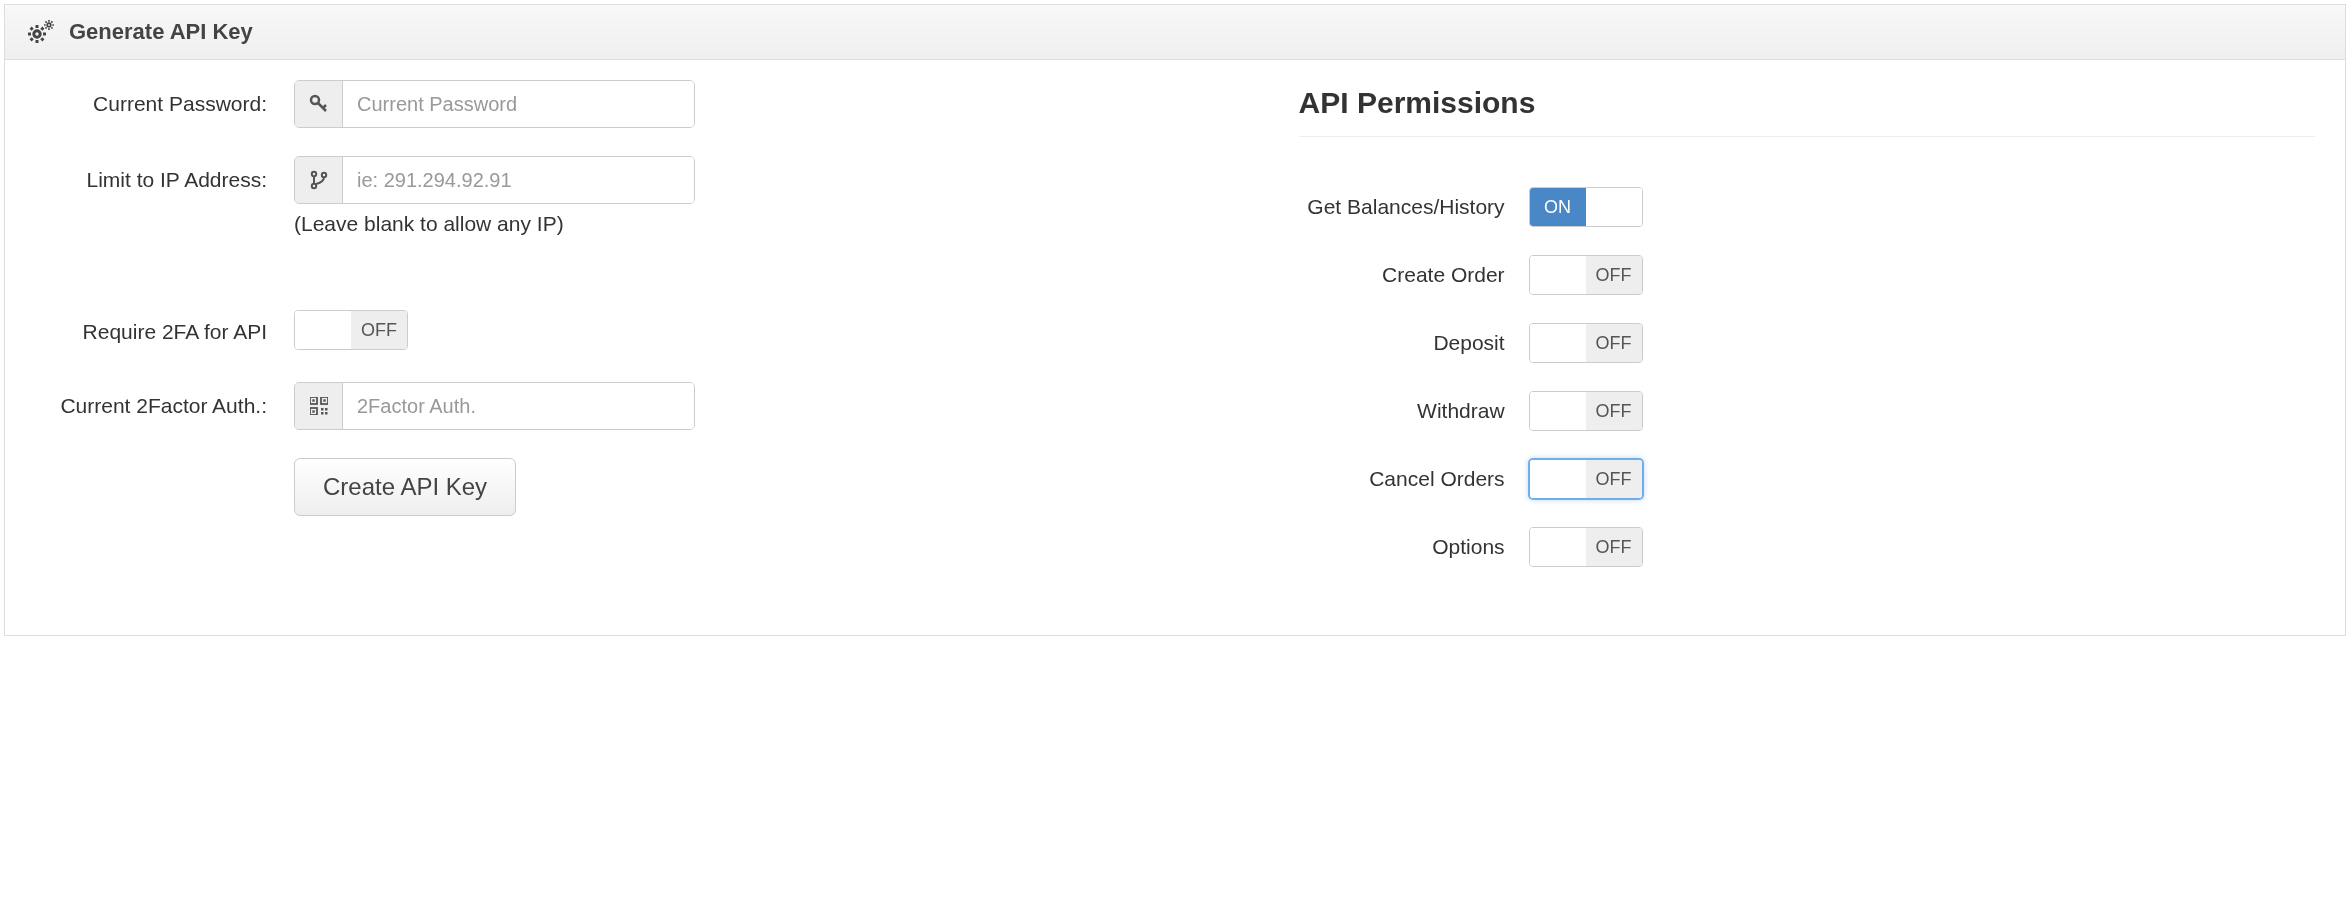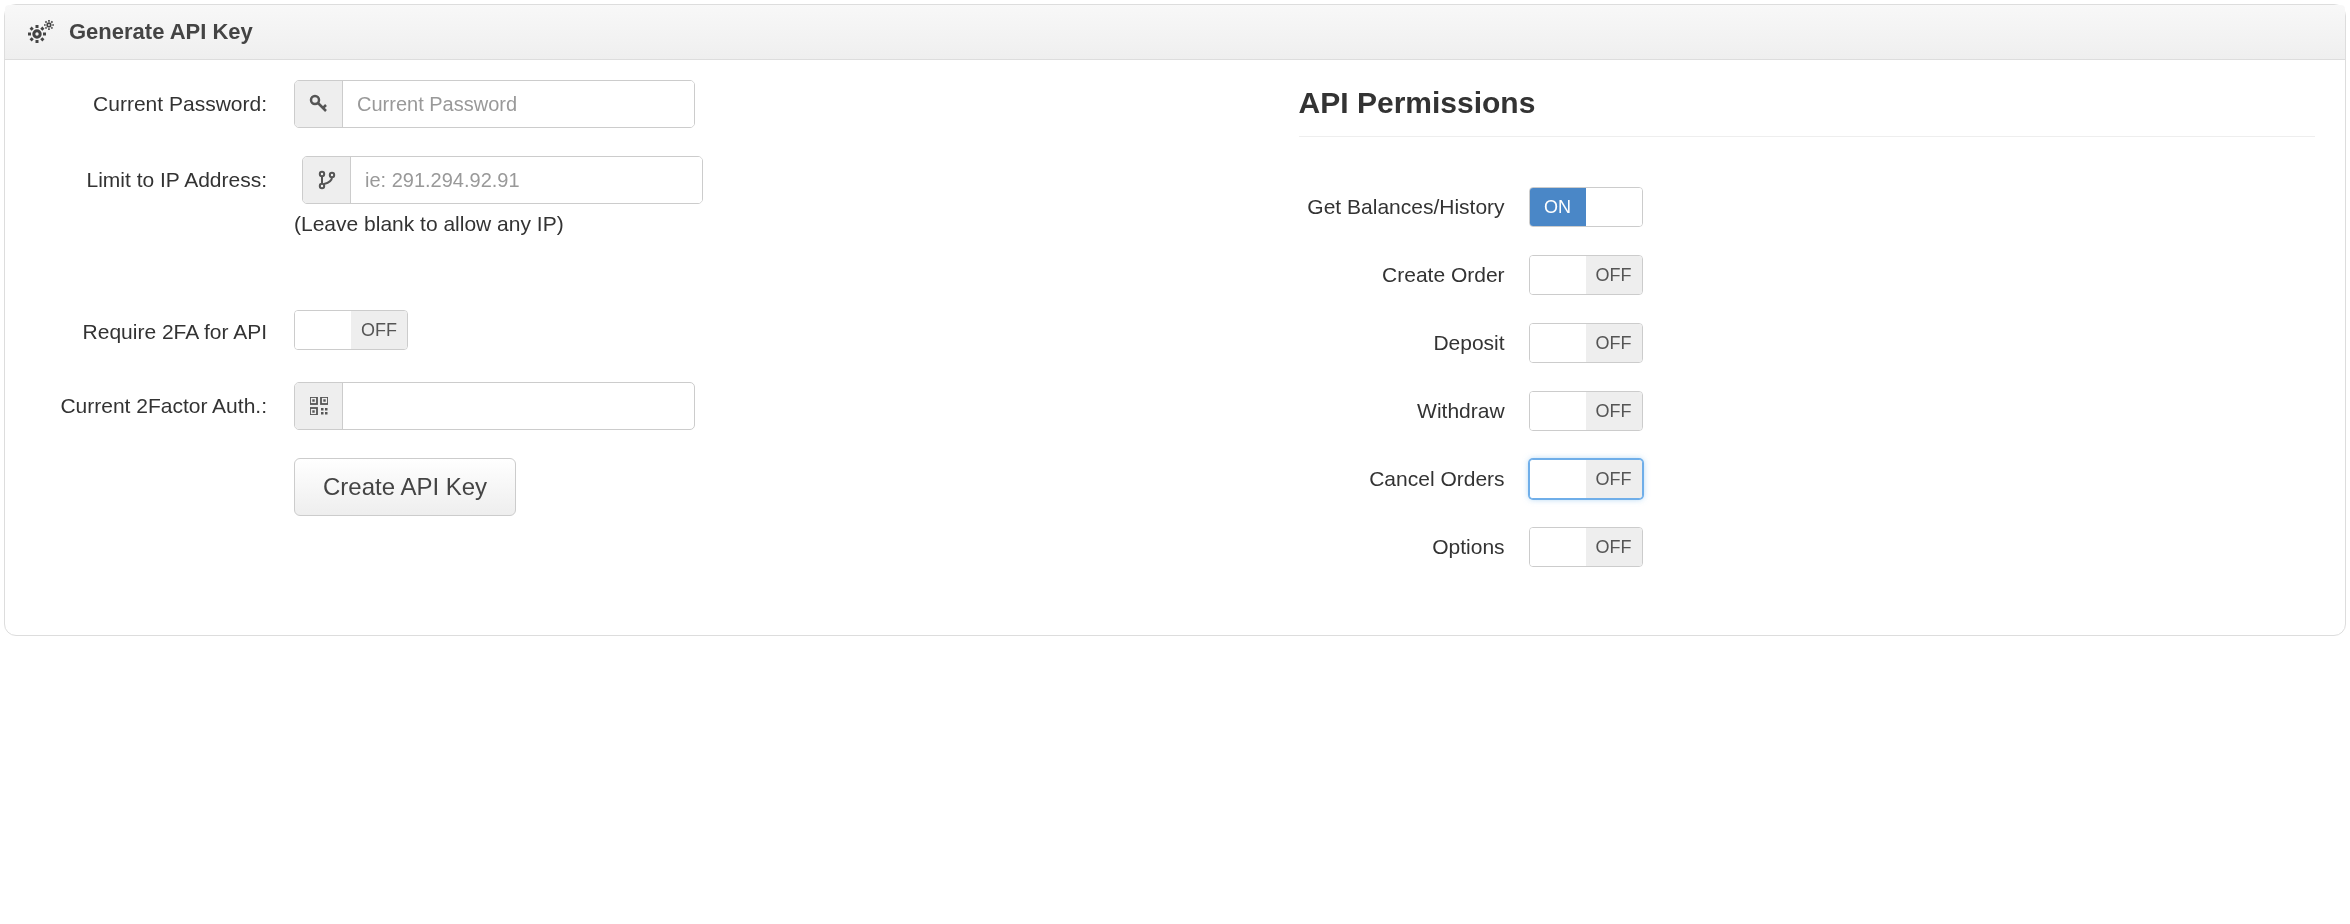--- a/index.html
+++ b/index.html
@@ -8,21 +8,21 @@
     padding: 0;
   }
   body {
     font-family: "Helvetica Neue", Helvetica, Arial, sans-serif;
     background: #fff;
     color: #333;
     font-size: 20px;
   }
   .panel {
     border: 1px solid #ddd;
-    border-radius: 12px;
+    border-radius: 0;
     margin: 4px;
     background: #fff;
   }
   .panel-header {
     background: linear-gradient(to bottom, #f8f8f8, #efefef);
     border-bottom: 1px solid #ddd;
     padding: 14px 22px;
     display: flex;
     align-items: center;
     gap: 14px;
@@ -45,21 +45,20 @@
     flex: 1;
     padding: 0 30px;
   }
   .form-row {
     display: flex;
     align-items: center;
     margin-bottom: 28px;
   }
   .form-row.tight {
     margin-bottom: 8px;
-    gap: 8px;
   }
   .form-label {
     flex: 0 0 250px;
     text-align: right;
     padding-right: 18px;
     color: #333;
     font-size: 21px;
   }
   .form-control-wrap {
     flex: 1;
@@ -268,20 +267,21 @@
                 <rect x="11" y="0" width="7" height="7" fill="none" stroke="#555" stroke-width="1.8"></rect>
                 <rect x="13.3" y="2.3" width="2.4" height="2.4"></rect>
                 <rect x="0" y="11" width="7" height="7" fill="none" stroke="#555" stroke-width="1.8"></rect>
                 <rect x="2.3" y="13.3" width="2.4" height="2.4"></rect>
                 <rect x="11" y="11" width="2.5" height="2.5"></rect>
                 <rect x="15" y="11" width="2.5" height="2.5"></rect>
                 <rect x="11" y="15" width="2.5" height="2.5"></rect>
                 <rect x="15" y="15" width="2.5" height="2.5"></rect>
               </svg>
             </div>
+            <input type="text" placeholder="2Factor Auth." style="">
           </div>
         </div>
       </div>
 
       <div class="form-row">
         <div class="form-label"></div>
         <div class="form-control-wrap">
           <button class="btn-primary">Create API Key</button>
         </div>
       </div>

